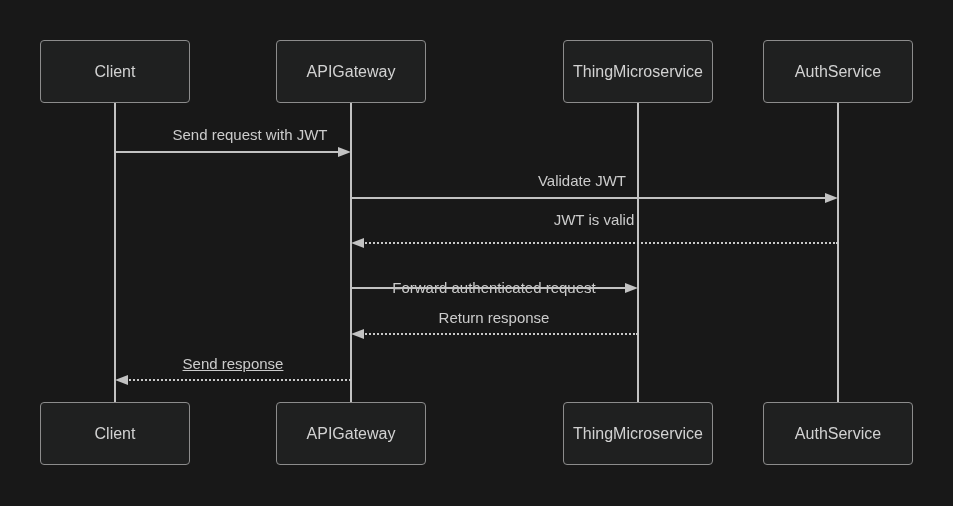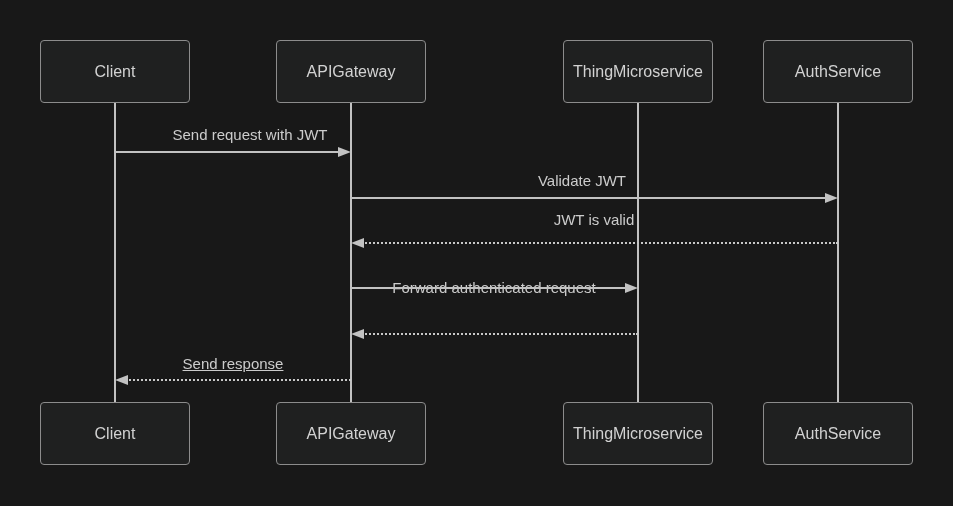--- a/index.html
+++ b/index.html
@@ -70,20 +70,21 @@
   <div class="arrowhead right" style="left:825px;top:193px;"></div>
 
   <div class="msg-label" style="left:594px;top:211px;">JWT is valid</div>
   <div class="msg-line dotted" style="left:362px;top:242px;width:476px;"></div>
   <div class="arrowhead left" style="left:351px;top:238px;"></div>
 
   <div class="msg-label" style="left:494px;top:263px;margin-top:16px;">Forward authenticated request</div>
   <div class="msg-line solid" style="left:351px;top:287px;width:276px;"></div>
   <div class="arrowhead right" style="left:625px;top:283px;"></div>
 
+  <div class="msg-label" style="left:494px;top:309px;">Return response</div>
   <div class="msg-line dotted" style="left:362px;top:333px;width:276px;"></div>
   <div class="arrowhead left" style="left:351px;top:329px;"></div>
 
   <div class="msg-label" style="left:233px;top:355px;text-decoration:underline;">Send response</div>
   <div class="msg-line dotted" style="left:126px;top:379px;width:225px;"></div>
   <div class="arrowhead left" style="left:115px;top:375px;"></div>
 
 </div>
 
 </body></html>

